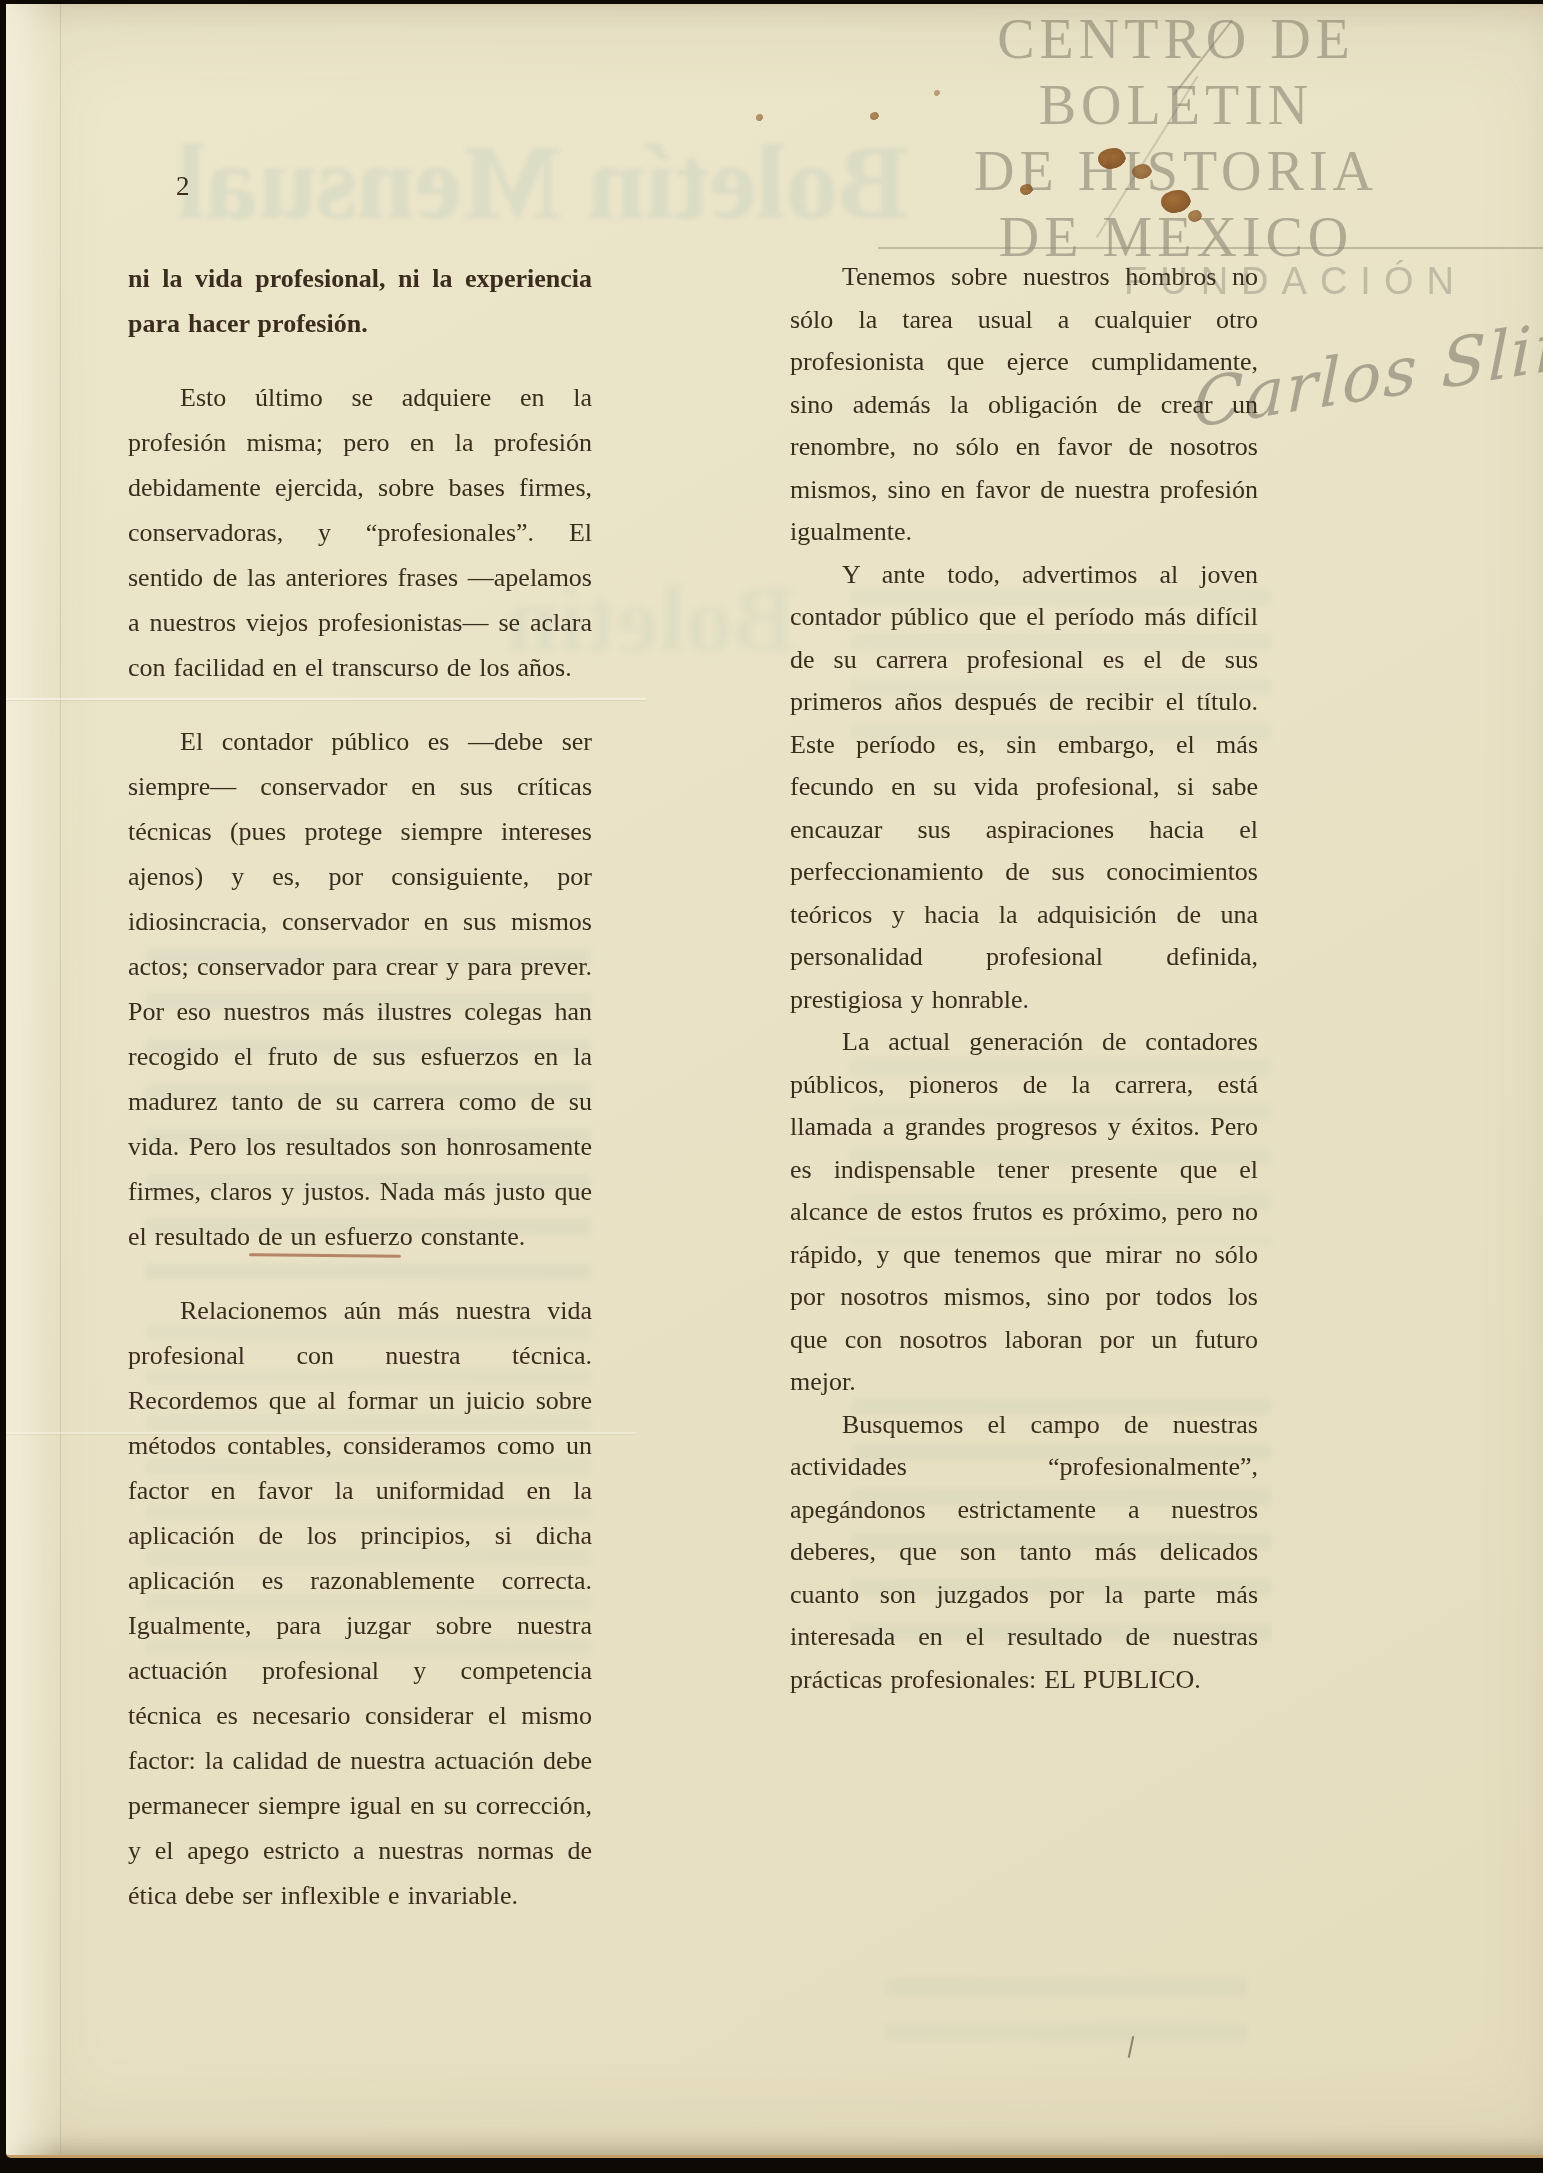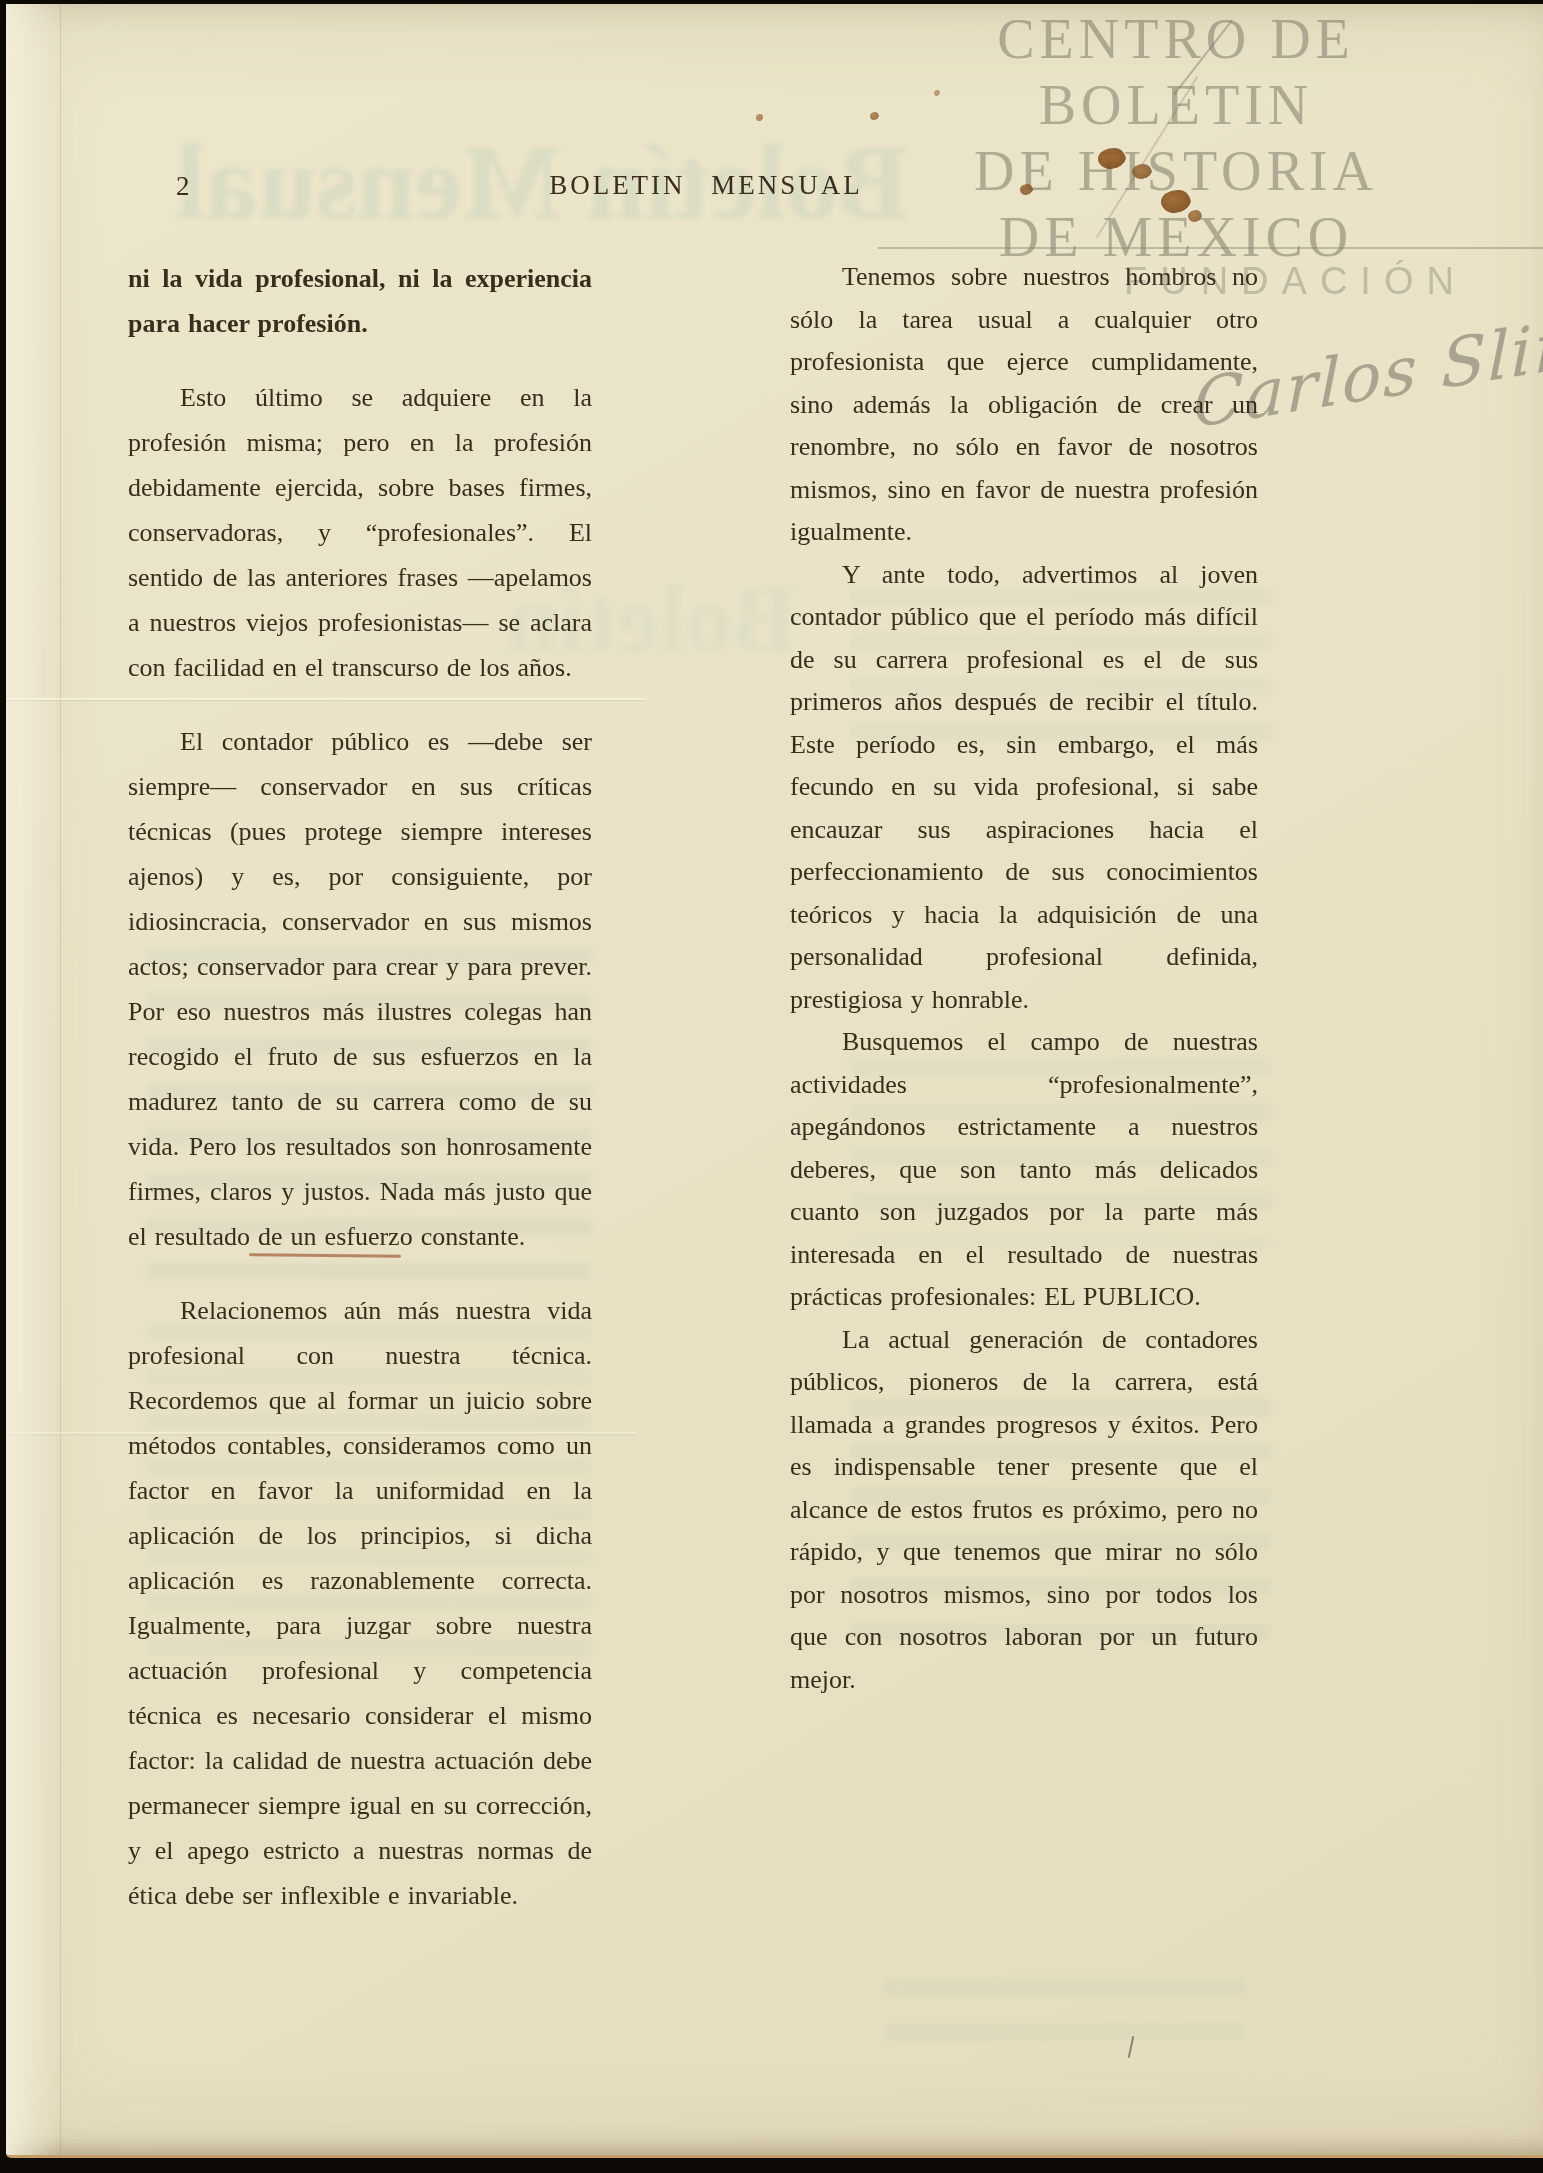--- a/index.html
+++ b/index.html
@@ -116,34 +116,33 @@
     <div>CENTRO DE</div>
     <div>BOLETIN</div>
     <div>DE HISTORIA</div>
     <div>DE MEXICO</div>
   </div>
   <div class="wm-divider"></div>
   <div class="wm-foundation">FUNDACIÓN</div>
   <div class="wm-signature">Carlos Slim</div>
 
   <div class="page-num">2</div>
-  <div class="header-title">BOLETIN MENSUAL</div>
 
   <div class="col col-left">
     <p class="no-indent">ni la vida profesional, ni la experiencia para hacer profesión.</p>
     <p>Esto último se adquiere en la profesión misma; pero en la profesión debidamente ejercida, sobre bases firmes, conservadoras, y “profesionales”. El sentido de las anteriores frases —apelamos a nuestros viejos profesionistas— se aclara con facilidad en el transcurso de los años.</p>
     <p>El contador público es —debe ser siempre— conservador en sus críticas técnicas (pues protege siempre intereses ajenos) y es, por consiguiente, por idiosincracia, conservador en sus mismos actos; conservador para crear y para prever. Por eso nuestros más ilustres colegas han recogido el fruto de sus esfuerzos en la madurez tanto de su carrera como de su vida. Pero los resultados son honrosamente firmes, claros y justos. Nada más justo que el resultado de un esfuerzo constante.</p>
     <p>Relacionemos aún más nuestra vida profesional con nuestra técnica. Recordemos que al formar un juicio sobre métodos contables, consideramos como un factor en favor la uniformidad en la aplicación de los principios, si dicha aplicación es razonablemente correcta. Igualmente, para juzgar sobre nuestra actuación profesional y competencia técnica es necesario considerar el mismo factor: la calidad de nuestra actuación debe permanecer siempre igual en su corrección, y el apego estricto a nuestras normas de ética debe ser inflexible e invariable.</p>
   </div>
 
   <div class="col col-right">
     <p>Tenemos sobre nuestros hombros no sólo la tarea usual a cualquier otro profesionista que ejerce cumplidamente, sino además la obligación de crear un renombre, no sólo en favor de nosotros mismos, sino en favor de nuestra profesión igualmente.</p>
     <p>Y ante todo, advertimos al joven contador público que el período más difícil de su carrera profesional es el de sus primeros años después de recibir el título. Este período es, sin embargo, el más fecundo en su vida profesional, si sabe encauzar sus aspiraciones hacia el perfeccionamiento de sus conocimientos teóricos y hacia la adquisición de una personalidad profesional definida, prestigiosa y honrable.</p>
+    <p>La actual generación de contadores públicos, pioneros de la carrera, está llamada a grandes progresos y éxitos. Pero es indispensable tener presente que el alcance de estos frutos es próximo, pero no rápido, y que tenemos que mirar no sólo por nosotros mismos, sino por todos los que con nosotros laboran por un futuro mejor.</p>
     <p>Busquemos el campo de nuestras actividades “profesionalmente”, apegándonos estrictamente a nuestros deberes, que son tanto más delicados cuanto son juzgados por la parte más interesada en el resultado de nuestras prácticas profesionales: EL PUBLICO.</p>
-    <p>La actual generación de contadores públicos, pioneros de la carrera, está llamada a grandes progresos y éxitos. Pero es indispensable tener presente que el alcance de estos frutos es próximo, pero no rápido, y que tenemos que mirar no sólo por nosotros mismos, sino por todos los que con nosotros laboran por un futuro mejor.</p>
   </div>
 
   <div class="hand-underline"></div>
 
   <div class="stain s1"></div>
   <div class="stain s2"></div>
   <div class="stain s3"></div>
   <div class="stain s4"></div>
   <div class="stain s5"></div>
   <div class="stain s6"></div>

